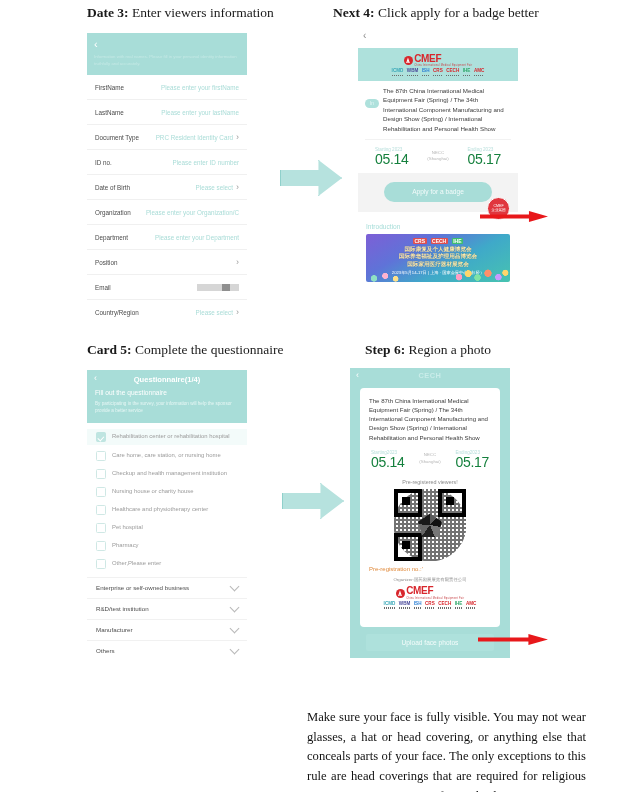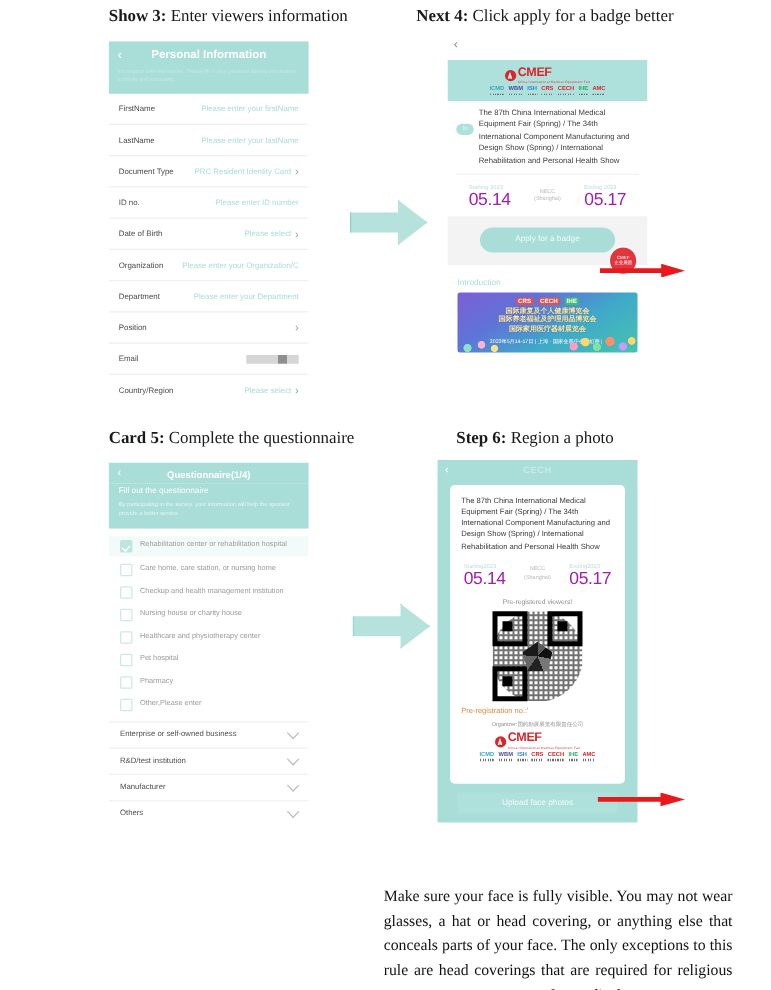--- a/index.html
+++ b/index.html
@@ -112,21 +112,21 @@
   .p4-title {
     font-family:"Liberation Sans", sans-serif;
     font-size:6.2px; line-height:1.52; color:#3c3c3c;
   }
   .p4-dates {
     display:flex; align-items:flex-end; justify-content:space-between;
     padding: 7px 10px 6px 10px; border-top:1px solid #f2f2f2; margin-top:6px;
   }
   .dcol { text-align:left; }
   .dcol .lab { font-family:"Liberation Sans", sans-serif; font-size:4.6px; color:#b6dedb; }
-  .dcol .num { font-family:"Liberation Sans", sans-serif; font-size:14px; color:#a21caf;
+  .dcol .num { font-family:"Liberation Sans", sans-serif; font-size:14px; color:#15803d;
                line-height:1.05; letter-spacing:-0.3px;}
   .dmid { text-align:center; font-family:"Liberation Sans", sans-serif; font-size:4.4px;
           color:#b6b6b6; line-height:1.5; padding-bottom:4px;}
   .p4-applywrap { background:#f3f3f3; padding: 9px 0 10px 0; position:relative; }
   .p4-apply {
     margin: 0 auto; width: 108px; height: 20px; border-radius: 10px;
     background: #a8ddd8; color:#f2fbfa;
     display:flex; align-items:center; justify-content:center;
     font-family:"Liberation Sans", sans-serif; font-size:6.6px;
   }
@@ -279,27 +279,26 @@
   #bottom-note {
     position:absolute; left:307px; top:676px; width:279px;
     font-family:"Liberation Serif", serif; font-size:12.6px; line-height:1.56;
     text-align: justify; color:#121212;margin-top:32px;
   }
 </style>
 </head>
 <body>
 
 <div class="step-title" style="left:87px; top:5px;">
-  <span class="lbl">Show 3:</span><span> Enter viewers information</span>
+  <span class="lbl">Date 3:</span><span> Enter viewers information</span>
 </div>
 
 <div class="phone" id="phone-step3">
   <div class="p3-header">
     <div class="p3-back">‹</div>
-    <div class="p3-title">Personal Information</div>
     <div class="p3-sub">Information with real names. Please fill in your personal identity information truthfully and accurately.</div>
   </div>
   <div class="p3-rows">
     <div class="p3-row">
       <span class="k">FirstName</span>
       <span class="v">Please enter your firstName</span>
     </div>
     <div class="p3-row">
       <span class="k">LastName</span>
       <span class="v">Please enter your lastName</span>

